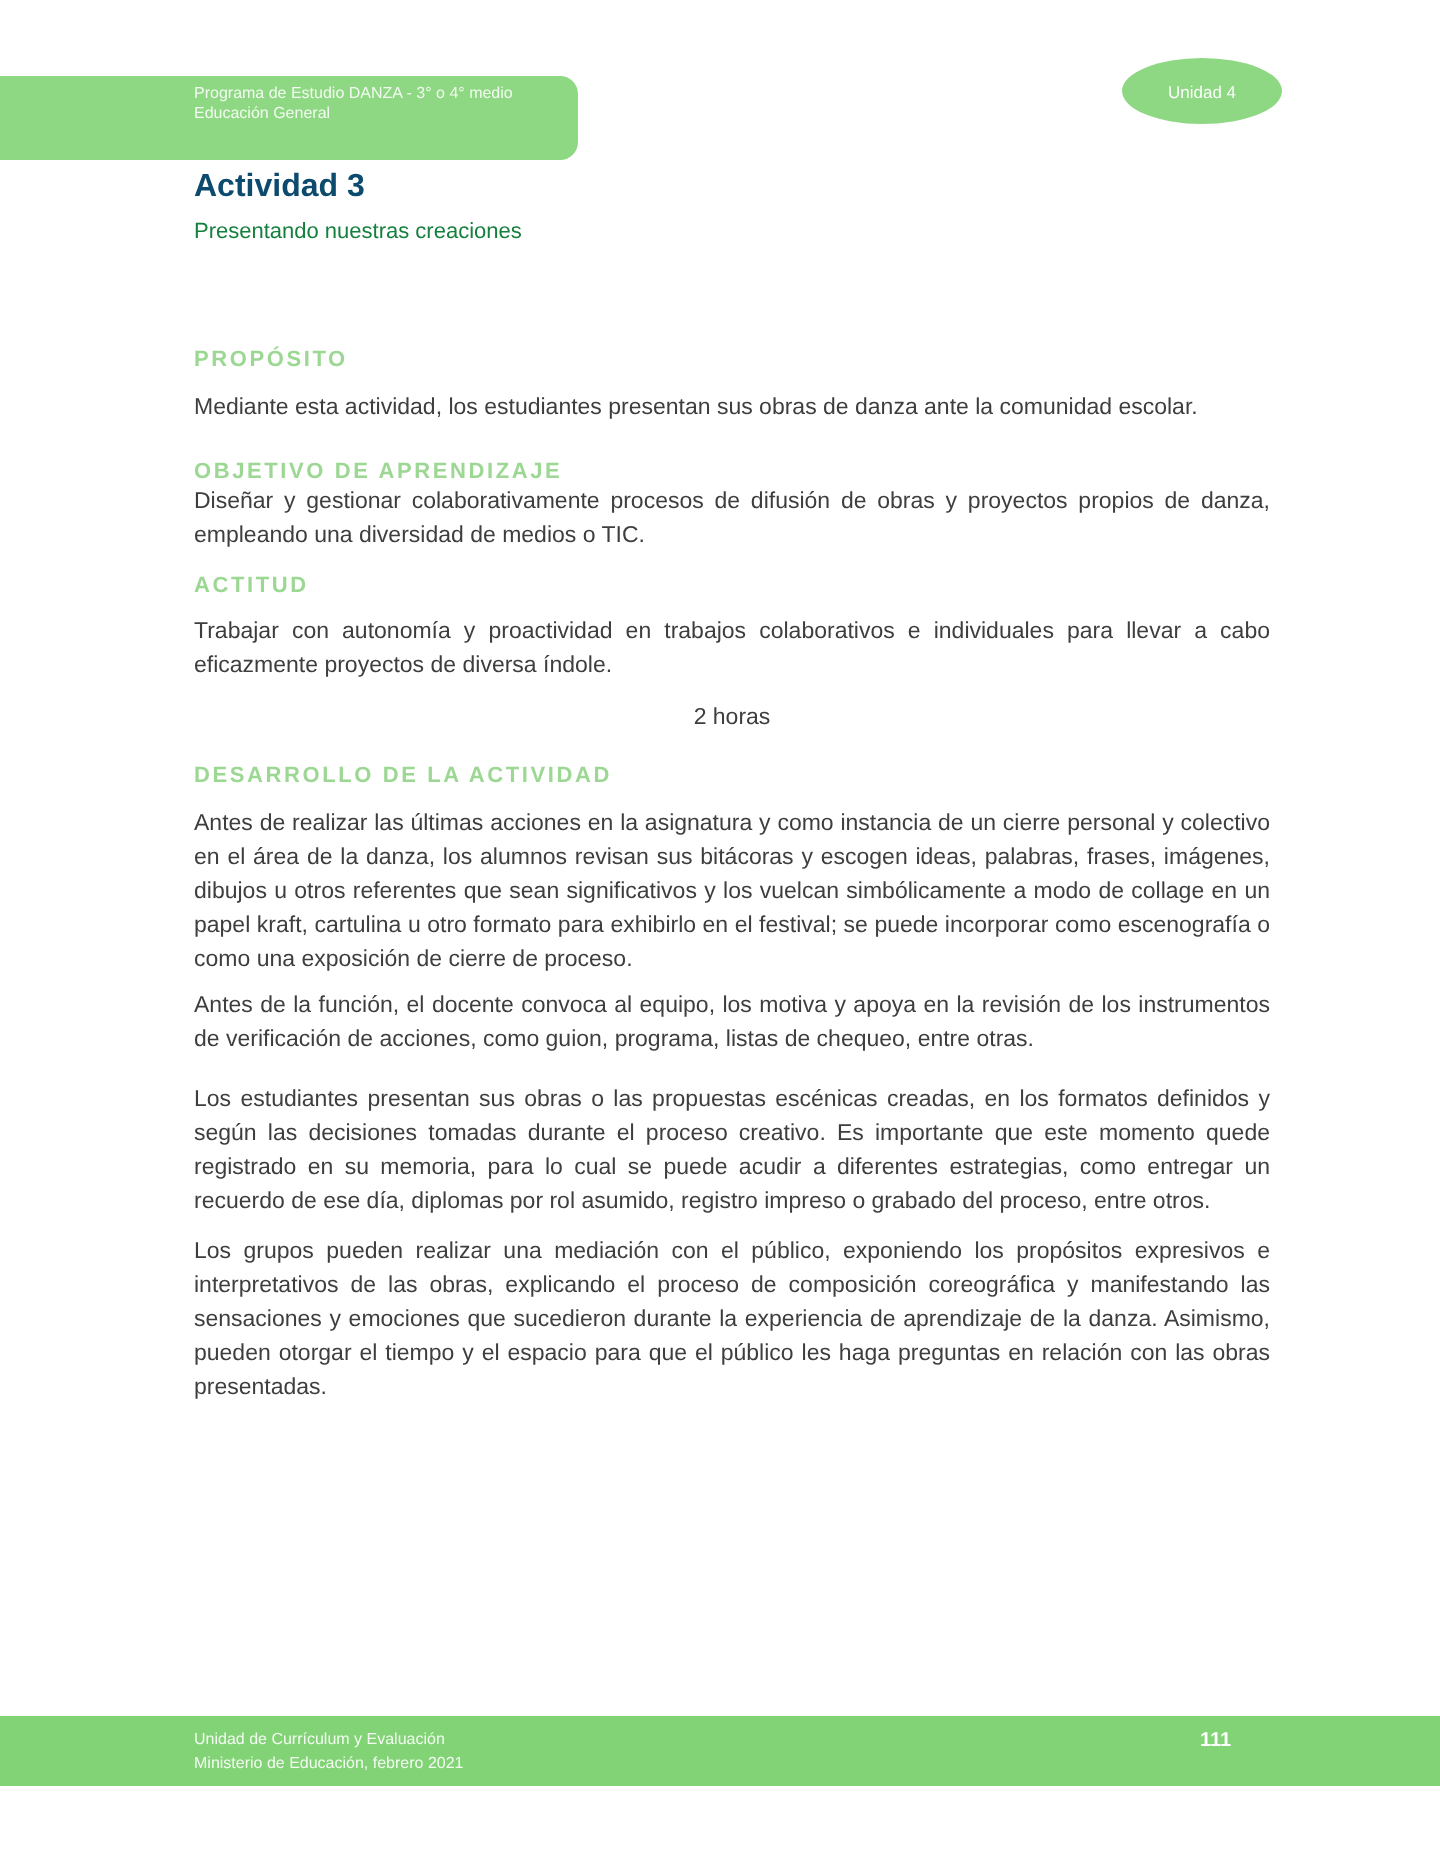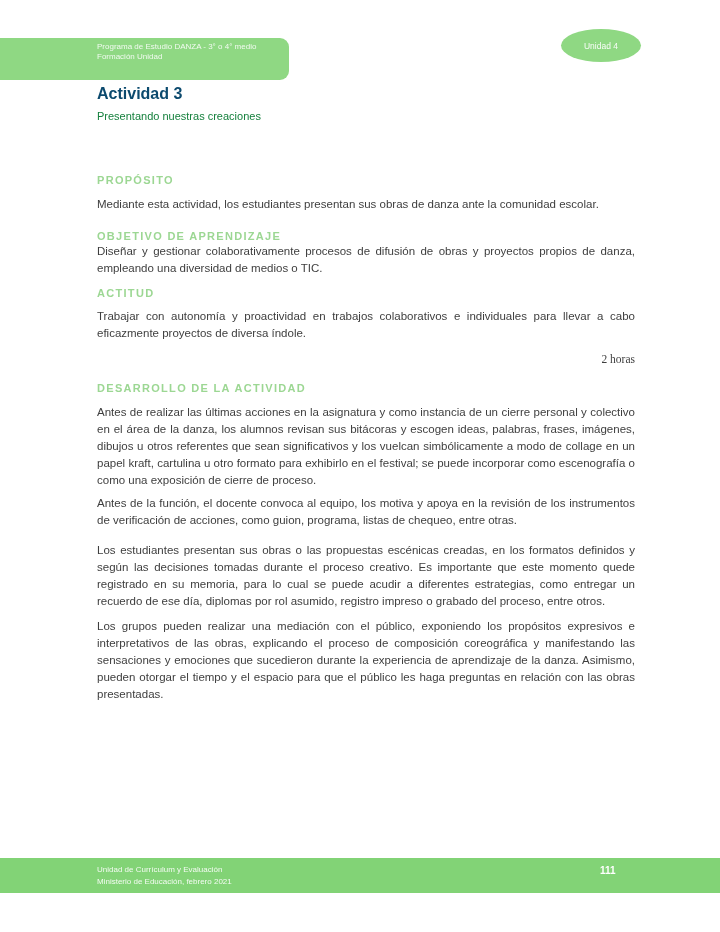--- a/index.html
+++ b/index.html
@@ -111,39 +111,39 @@
     font-size: 10px;
   }
 </style>
 </head>
 <body>
 
 <div class="page">
 
   <div class="header-bar">
     <div>Programa de Estudio DANZA - 3° o 4° medio</div>
-    <div>Formación Unidad</div>
+    <div>Educación General</div>
   </div>
 
   <div class="unit-pill">Unidad 4</div>
 
   <div class="content">
     <h1 class="activity-title">Actividad 3</h1>
     <h2 class="activity-subtitle">Presentando nuestras creaciones</h2>
 
     <h3 class="sec-h" style="margin-top:47px;">PROPÓSITO</h3>
     <p style="margin-top:9px;">Mediante esta actividad, los estudiantes presentan sus obras de danza ante la comunidad escolar.</p>
 
     <h3 class="sec-h" style="margin-top:17px;">OBJETIVO DE APRENDIZAJE</h3>
     <p>Diseñar y gestionar colaborativamente procesos de difusión de obras y proyectos propios de danza, empleando una diversidad de medios o TIC.</p>
 
     <h3 class="sec-h" style="margin-top:10px;">ACTITUD</h3>
     <p style="margin-top:8px;">Trabajar con autonomía y proactividad en trabajos colaborativos e individuales para llevar a cabo eficazmente proyectos de diversa índole.</p>
 
-    <p style="margin-top:9px; text-align:right;font-family:Liberation Serif, serif;">2 horas</p>
+    <p style="margin-top:9px; text-align:center;">2 horas</p>
 
     <h3 class="sec-h" style="margin-top:14px;">DESARROLLO DE LA ACTIVIDAD</h3>
     <p style="margin-top:9px;">Antes de realizar las últimas acciones en la asignatura y como instancia de un cierre personal y colectivo en el área de la danza, los alumnos revisan sus bitácoras y escogen ideas, palabras, frases, imágenes, dibujos u otros referentes que sean significativos y los vuelcan simbólicamente a modo de collage en un papel kraft, cartulina u otro formato para exhibirlo en el festival; se puede incorporar como escenografía o como una exposición de cierre de proceso.</p>
     <p style="margin-top:6px;">Antes de la función, el docente convoca al equipo, los motiva y apoya en la revisión de los instrumentos de verificación de acciones, como guion, programa, listas de chequeo, entre otras.</p>
     <p style="margin-top:13px;">Los estudiantes presentan sus obras o las propuestas escénicas creadas, en los formatos definidos y según las decisiones tomadas durante el proceso creativo. Es importante que este momento quede registrado en su memoria, para lo cual se puede acudir a diferentes estrategias, como entregar un recuerdo de ese día, diplomas por rol asumido, registro impreso o grabado del proceso, entre otros.</p>
     <p style="margin-top:8px;">Los grupos pueden realizar una mediación con el público, exponiendo los propósitos expresivos e interpretativos de las obras, explicando el proceso de composición coreográfica y manifestando las sensaciones y emociones que sucedieron durante la experiencia de aprendizaje de la danza. Asimismo, pueden otorgar el tiempo y el espacio para que el público les haga preguntas en relación con las obras presentadas.</p>
   </div>
 
   <div class="footer-bar">
     <div>Unidad de Currículum y Evaluación</div>

